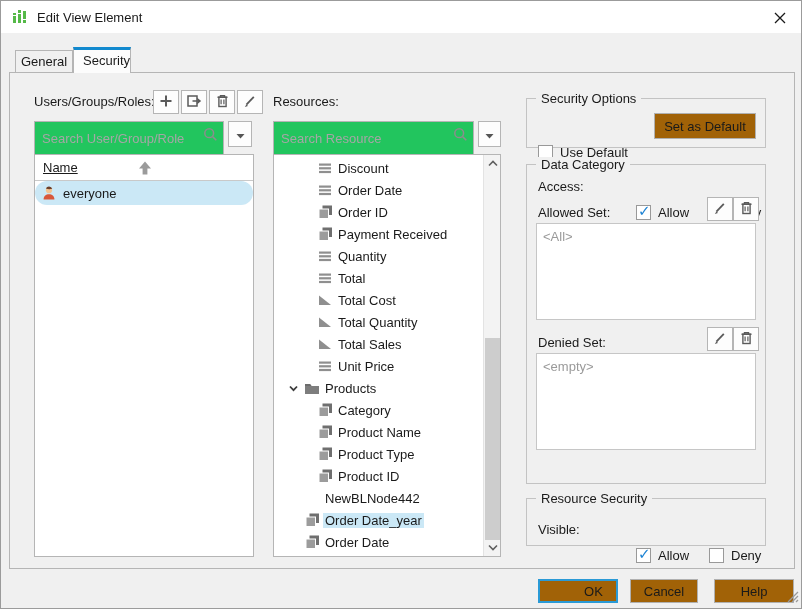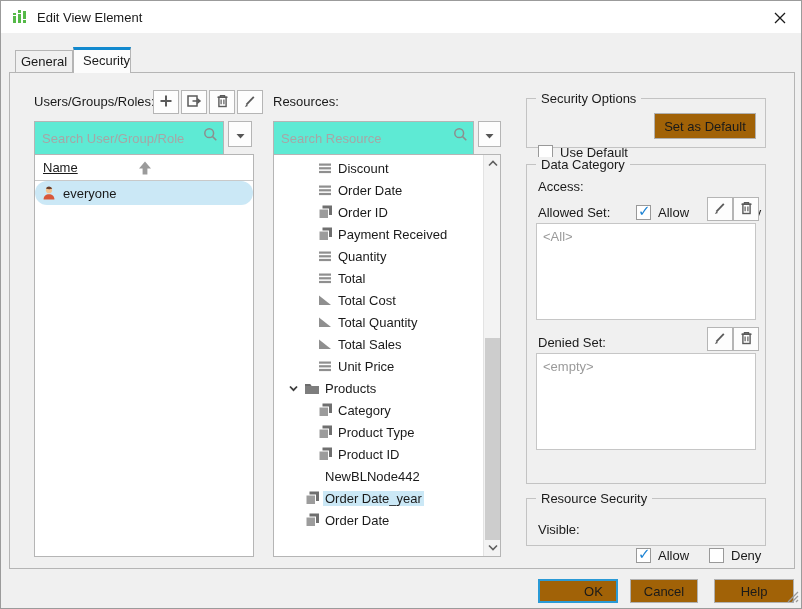--- a/index.html
+++ b/index.html
@@ -21,21 +21,21 @@
   .panel { position:absolute; left:8px; top:71px; width:786px; height:497px; border:1px solid #b5b5b5; background:#f0f0f0; }
 
   .lbl { position:absolute; font-size:13px; white-space:nowrap; }
 
   
   .toolbar { position:absolute; left:152px; top:89px; display:flex; gap:2px; }
   .tool-btn { width:26px; height:24px; background:#fdfdfd; border:1px solid #b5b5b5; display:flex; align-items:center; justify-content:center; cursor:pointer; }
 
   
   .searchwrap { position:absolute; height:26px; }
-  .searchwrap input { width:100%; height:38px; border:1px solid #b5b5b5; background:#5eead4; padding:0 24px 4px 7px; font:13px "Liberation Sans",sans-serif; color:#333; }
+  .searchwrap input { width:100%; height:38px; border:1px solid #b5b5b5; background:#22c55e; padding:0 24px 4px 7px; font:13px "Liberation Sans",sans-serif; color:#333; }
   .searchwrap input::placeholder { color:#a6a6a6; }
   .mag { position:absolute; right:6px; top:6px; }
   .dropbtn { position:absolute; width:24px; height:26px; background:#fdfdfd; border:1px solid #b5b5b5; display:flex; align-items:center; justify-content:center; cursor:pointer; }
 
   
   .utable { position:absolute; left:33px; top:153px; width:220px; height:403px; background:#fff; border:1px solid #b5b5b5; }
   .uheader { position:relative; height:26px; border-bottom:1px solid #c9c9c9; display:flex; align-items:center; }
   .uheader .colname { margin-left:8px; text-decoration:underline; }
   .sortarrow { position:absolute; left:103px; top:5px; }
   .urow { height:24px; display:flex; align-items:center; cursor:default;border-radius:12px; }
@@ -313,20 +313,30 @@
           <span class="tlabel">Category</span>
         </div>
         <div class="trow lvl2">
           <span class="expander"></span>
           <span class="ticon">
             <svg width="15" height="15" viewBox="0 0 15 15">
               <rect x="4.5" y="0.5" width="9.5" height="9.5" fill="#6f6f6f"></rect>
               <rect x="1" y="4" width="9.5" height="9.5" fill="#9c9c9c" stroke="#ffffff" stroke-width="1"></rect>
             </svg>
           </span>
+          <span class="tlabel">Product Name</span>
+        </div>
+        <div class="trow lvl2">
+          <span class="expander"></span>
+          <span class="ticon">
+            <svg width="15" height="15" viewBox="0 0 15 15">
+              <rect x="4.5" y="0.5" width="9.5" height="9.5" fill="#6f6f6f"></rect>
+              <rect x="1" y="4" width="9.5" height="9.5" fill="#9c9c9c" stroke="#ffffff" stroke-width="1"></rect>
+            </svg>
+          </span>
           <span class="tlabel">Product Type</span>
         </div>
         <div class="trow lvl2">
           <span class="expander"></span>
           <span class="ticon">
             <svg width="15" height="15" viewBox="0 0 15 15">
               <rect x="4.5" y="0.5" width="9.5" height="9.5" fill="#6f6f6f"></rect>
               <rect x="1" y="4" width="9.5" height="9.5" fill="#9c9c9c" stroke="#ffffff" stroke-width="1"></rect>
             </svg>
           </span>

